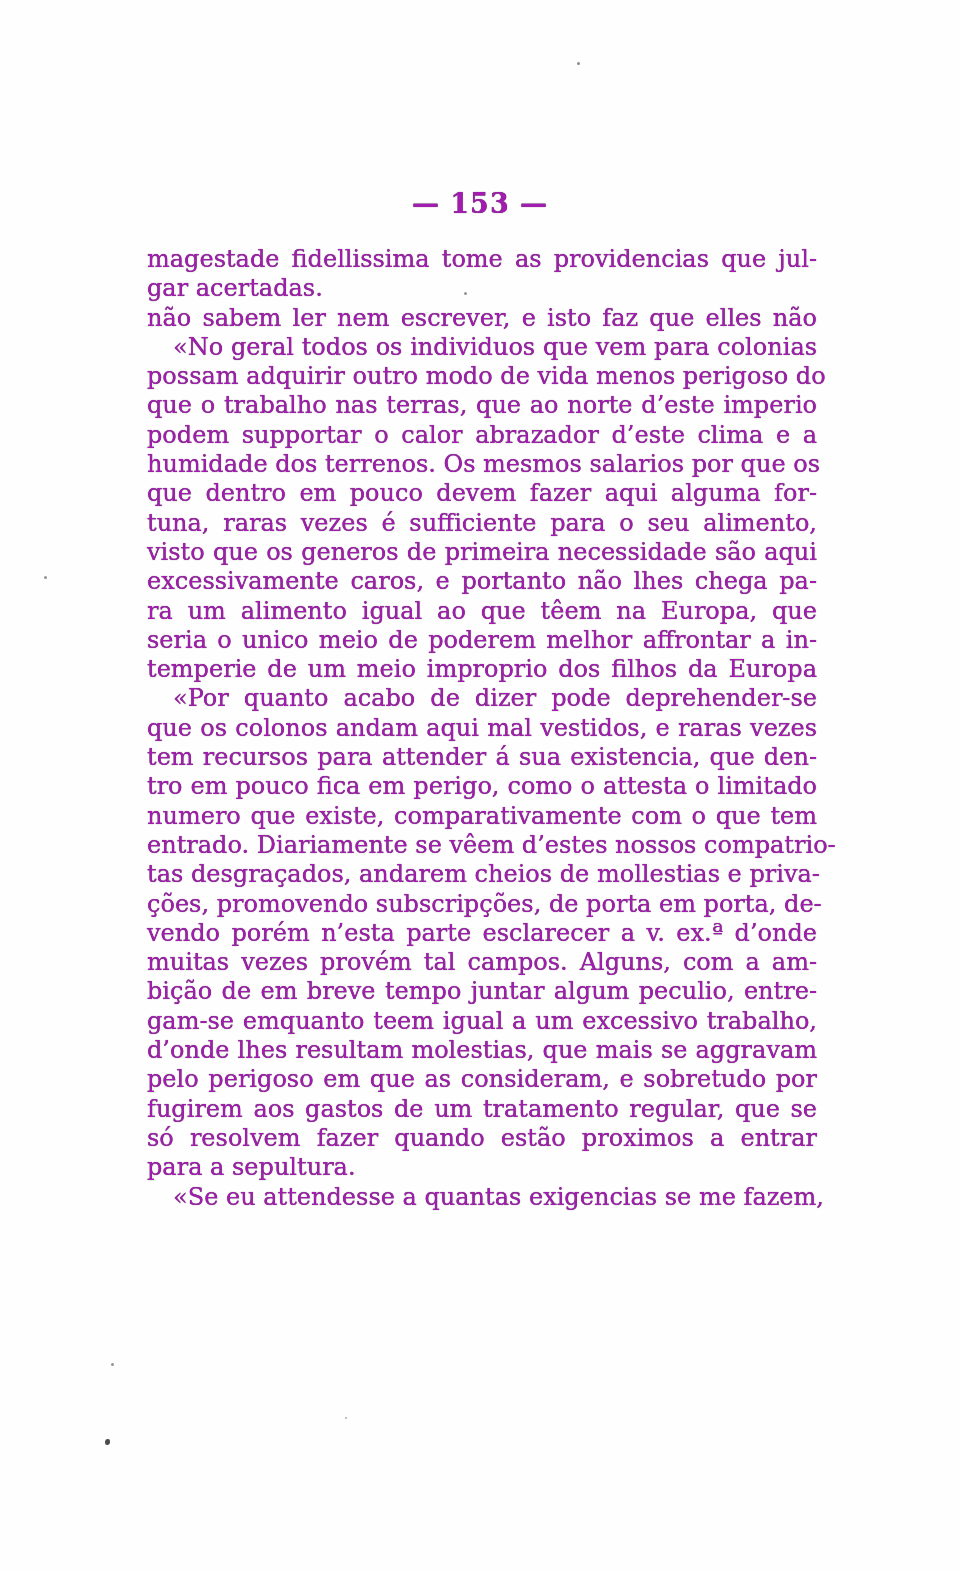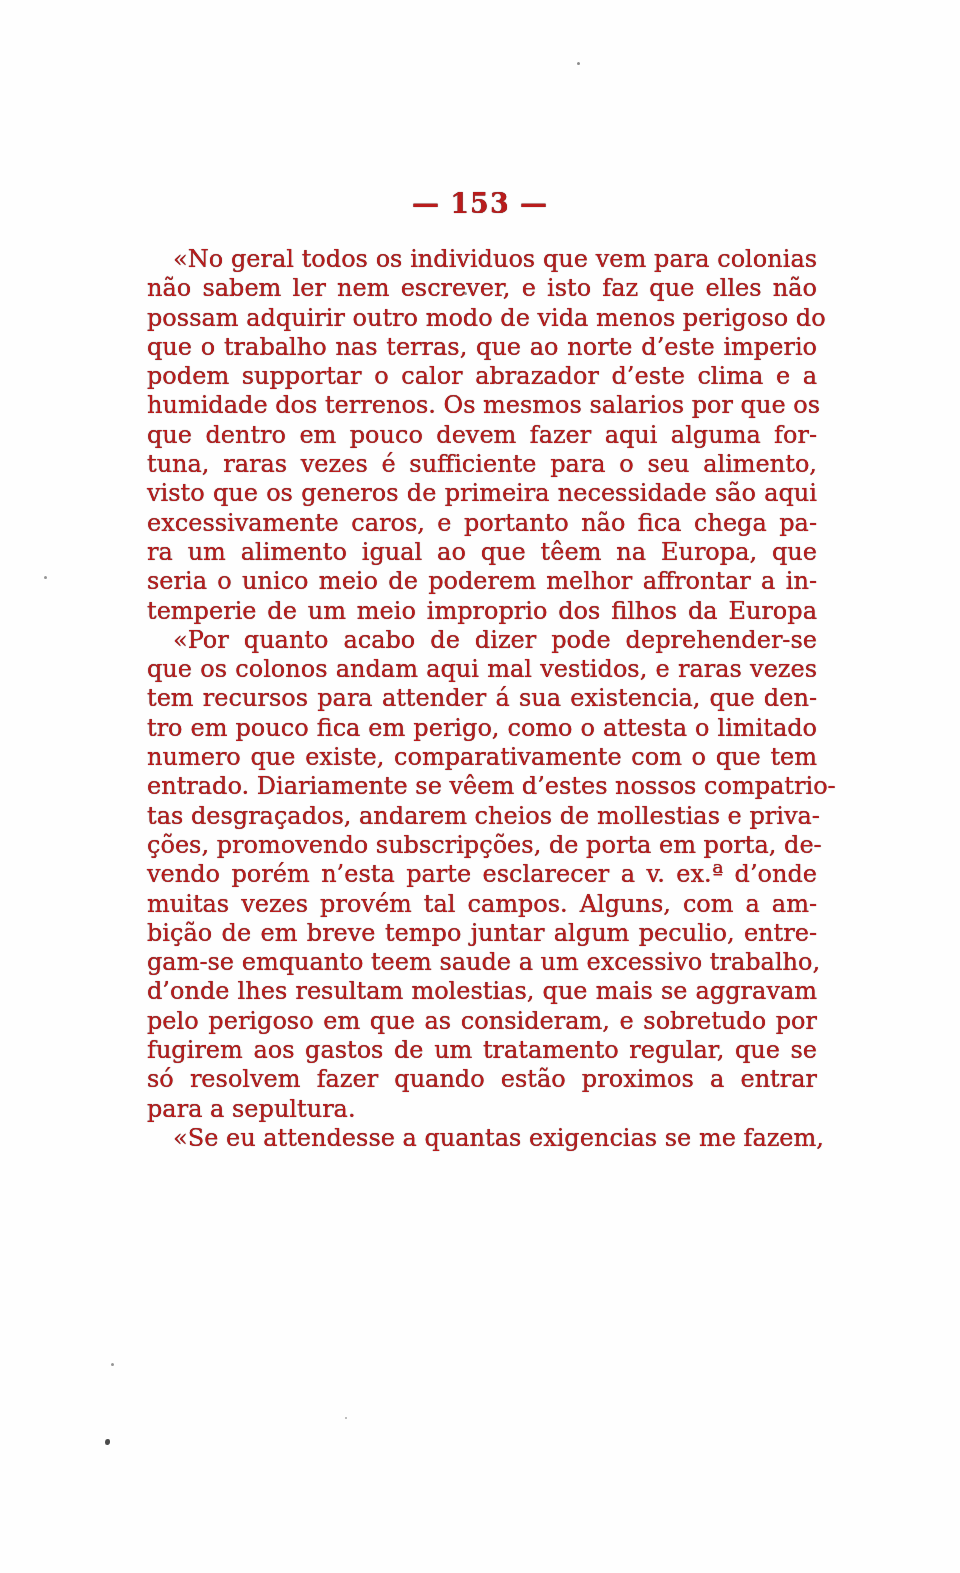--- a/index.html
+++ b/index.html
@@ -7,21 +7,21 @@
     padding: 0;
     background: #ffffff;
   }
   .page {
     position: relative;
     width: 960px;
     height: 1573px;
     background: #fefefe;
     overflow: hidden;
     font-family: "DejaVu Serif", "Liberation Serif", serif;
-    color: #b91c1c;
+    color: #a21caf;
   }
   .page-number {
     position: absolute;
     top: 188px;
     left: 146px;
     width: 668px;
     text-align: center;
     font-size: 27px;
     font-weight: bold;
     letter-spacing: 1px;
@@ -69,50 +69,54 @@
 </style>
 </head>
 <body>
 
 <div class="page">
 
   <div class="page-number">— 153 —</div>
 
   <div class="text-block">
 
+    <div class="paragraph">
+      <div class="line">magestade fidellissima tome as providencias que jul-</div>
+      <div class="line short">gar acertadas.</div>
+    </div>
 
     <div class="paragraph">
+      <div class="line">não sabem ler nem escrever, e isto faz que elles não</div>
       <div class="line indent">«No geral todos os individuos que vem para colonias</div>
-      <div class="line">não sabem ler nem escrever, e isto faz que elles não</div>
       <div class="line">possam adquirir outro modo de vida menos perigoso do</div>
       <div class="line">que o trabalho nas terras, que ao norte d’este imperio</div>
       <div class="line">podem supportar o calor abrazador d’este clima e a</div>
       <div class="line">humidade dos terrenos. Os mesmos salarios por que os</div>
       <div class="line">que dentro em pouco devem fazer aqui alguma for-</div>
       <div class="line">tuna, raras vezes é sufficiente para o seu alimento,</div>
       <div class="line">visto que os generos de primeira necessidade são aqui</div>
-      <div class="line">excessivamente caros, e portanto não fica chega pa-</div>
+      <div class="line">excessivamente caros, e portanto não lhes chega pa-</div>
       <div class="line">ra um alimento igual ao que têem na Europa, que</div>
       <div class="line">seria o unico meio de poderem melhor affrontar a in-</div>
       <div class="line">temperie de um meio improprio dos filhos da Europa</div>
     </div>
 
     <div class="paragraph">
       <div class="line indent">«Por quanto acabo de dizer pode deprehender-se</div>
       <div class="line">que os colonos andam aqui mal vestidos, e raras vezes</div>
       <div class="line">tem recursos para attender á sua existencia, que den-</div>
       <div class="line">tro em pouco fica em perigo, como o attesta o limitado</div>
       <div class="line">numero que existe, comparativamente com o que tem</div>
       <div class="line">entrado. Diariamente se vêem d’estes nossos compatrio-</div>
       <div class="line">tas desgraçados, andarem cheios de mollestias e priva-</div>
       <div class="line">ções, promovendo subscripções, de porta em porta, de-</div>
       <div class="line">vendo porém n’esta parte esclarecer a v. ex.ª d’onde</div>
       <div class="line">muitas vezes provém tal campos. Alguns, com a am-</div>
       <div class="line">bição de em breve tempo juntar algum peculio, entre-</div>
-      <div class="line">gam-se emquanto teem saude a um excessivo trabalho,</div>
+      <div class="line">gam-se emquanto teem igual a um excessivo trabalho,</div>
       <div class="line">d’onde lhes resultam molestias, que mais se aggravam</div>
       <div class="line">pelo perigoso em que as consideram, e sobretudo por</div>
       <div class="line">fugirem aos gastos de um tratamento regular, que se</div>
       <div class="line">só resolvem fazer quando estão proximos a entrar</div>
       <div class="line short">para a sepultura.</div>
     </div>
 
     <div class="paragraph">
       <div class="line indent">«Se eu attendesse a quantas exigencias se me fazem,</div>
     </div>

